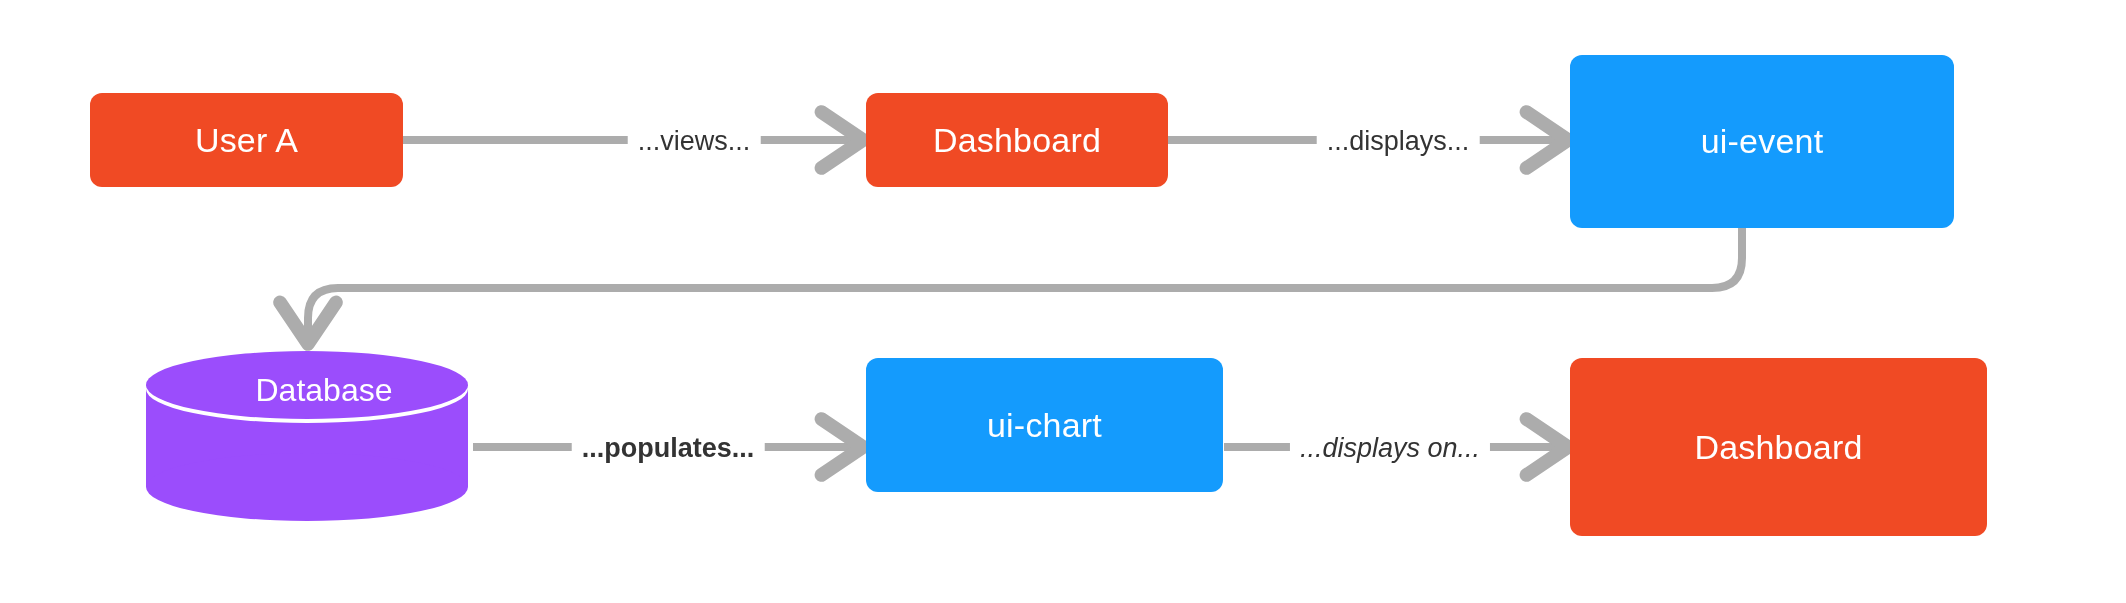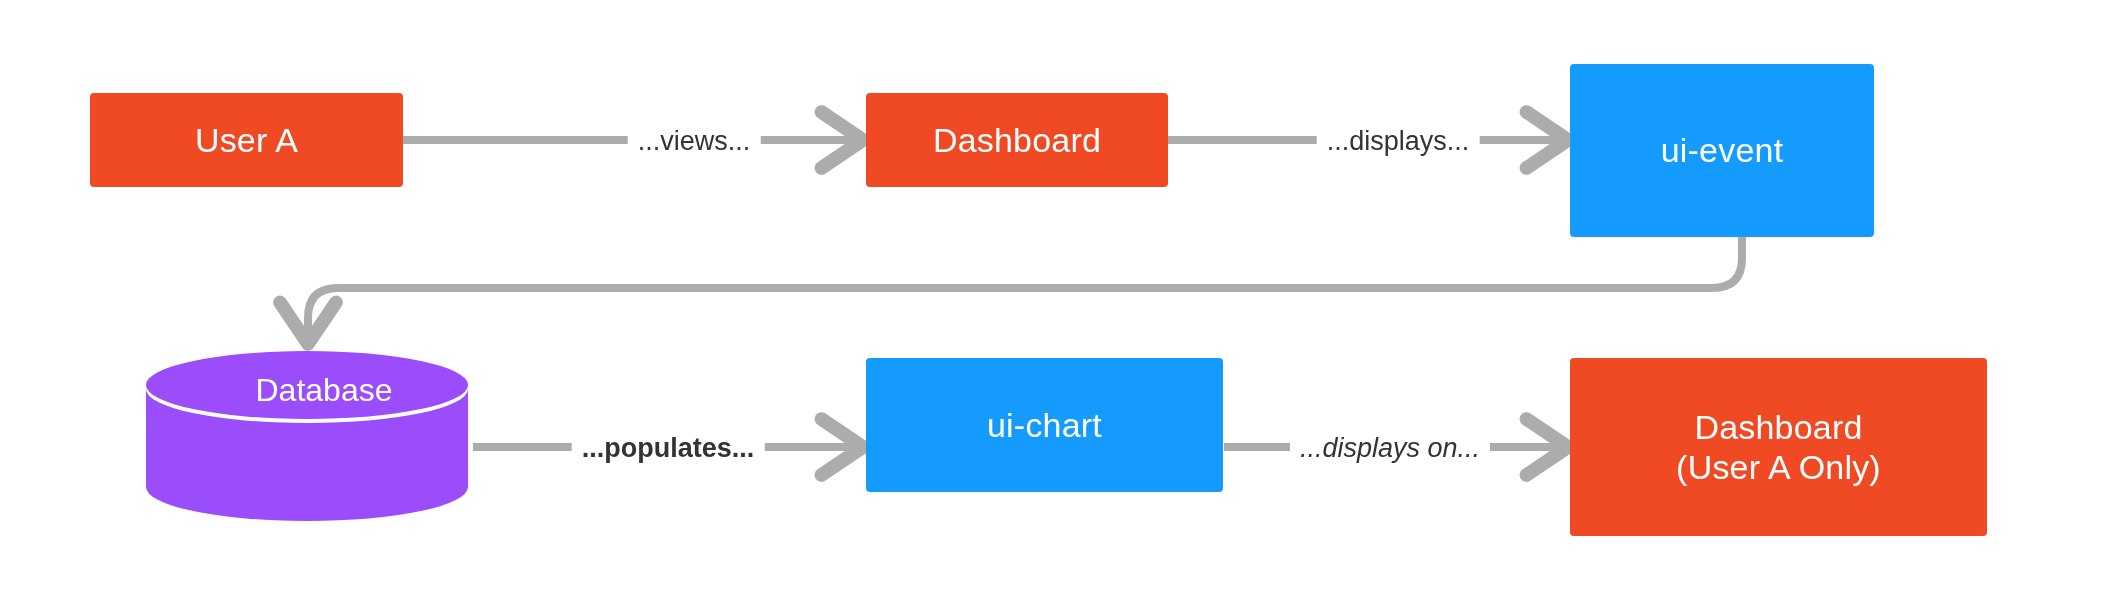--- a/index.html
+++ b/index.html
@@ -32,21 +32,21 @@
     box-sizing: border-box;
     display: flex;
     flex-direction: column;
     align-items: center;
     justify-content: center;
     text-align: center;
     color: #ffffff;
     font-size: 34px;
     line-height: 1.18;
     letter-spacing: 0.2px;
-    border-radius: 4px;
+    border-radius: 12px;
     user-select: none;
   }
   .node .node-line {
     display: block;
     white-space: nowrap;
   }
   .node-rect-orange { background: #F04A24; }
   .node-rect-blue   { background: #149BFD; }
 
   
@@ -146,33 +146,32 @@
   <div class="edge-label" style="left:1390px; top:448px;font-style:italic;">...displays on...</div>
 
   <div class="node node-rect-orange" style="left:90px; top:93px; width:313px; height:94px;">
     <span class="node-line">User A</span>
   </div>
 
   <div class="node node-rect-orange" style="left:866px; top:93px; width:302px; height:94px;">
     <span class="node-line">Dashboard</span>
   </div>
 
-  <div class="node node-rect-blue" style="left:1570px; top:55px; width:304px; height:173px;margin-top:9px;">
+  <div class="node node-rect-blue" style="left:1570px; top:55px; width:384px; height:173px;">
     <span class="node-line">ui-event</span>
   </div>
 
   <div class="node-cylinder" style="left:146px; top:351px; width:322px; height:170px;">
     <div class="cyl-body"></div>
     <div class="cyl-bottom"></div>
     <div class="cyl-top"></div>
     <div class="cyl-label">Database</div>
   </div>
 
   <div class="node node-rect-blue" style="left:866px; top:358px; width:357px; height:134px;">
     <span class="node-line">ui-chart</span>
   </div>
 
   <div class="node node-rect-orange" style="left:1570px; top:358px; width:417px; height:178px;">
     <span class="node-line">Dashboard</span>
-    <span class="node-line">(User A Only)</span>
   </div>
 
 </div>
 
 </body></html>

